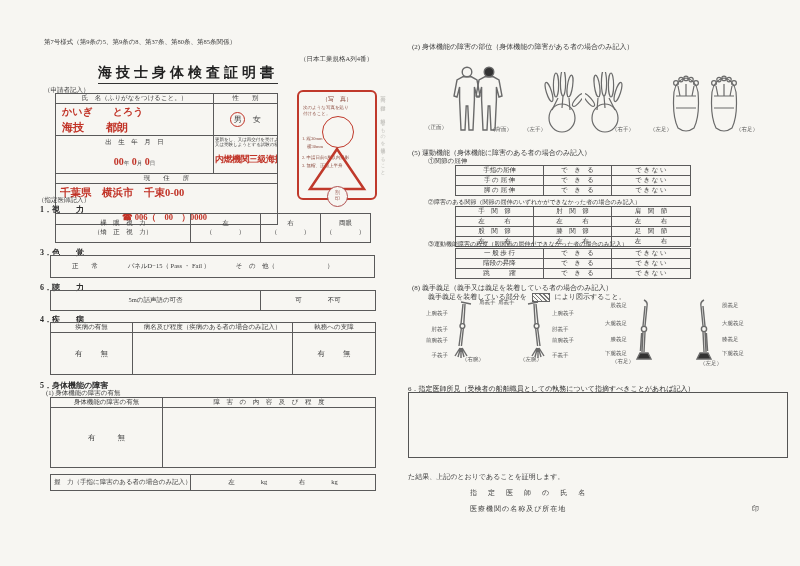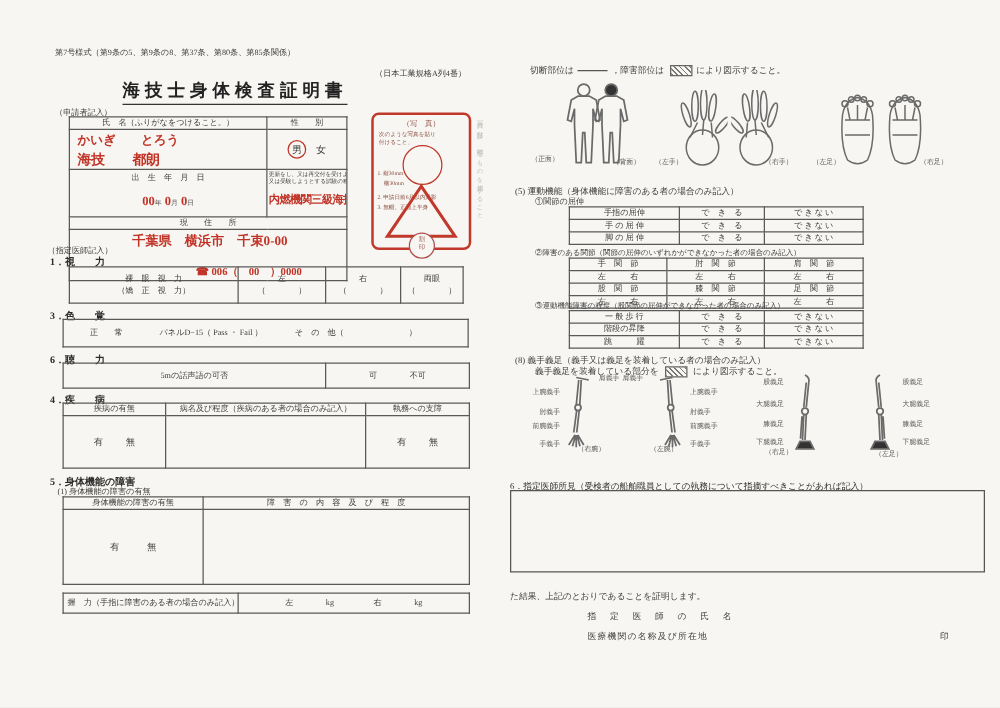--- a/index.html
+++ b/index.html
@@ -68,21 +68,21 @@
       <td style="vertical-align:top;text-align:left;">
         <div style="font-size:4.5px;margin-top:1px;">更新をし、又は再交付を受けようとする海技免状に係る資格</div>
         <div style="font-size:4.5px;">又は受験しようとする試験の種類</div>
         <div class="red" style="font-size:9px;letter-spacing:-0.5px;margin-top:6px;">内燃機関三級海技士（機関）</div>
       </td>
     </tr>
     <tr style="height:9px;">
       <td colspan="2">現　　住　　所</td>
     </tr>
     <tr style="height:26px;">
-      <td colspan="2" style="text-align:center;padding-left:4px;vertical-align:top;">
+      <td colspan="2" style="text-align:left;padding-left:4px;vertical-align:top;">
         <div class="red" style="font-size:10.5px;margin-top:2px;">千葉県　横浜市　千束0-00</div>
         <div class="red" style="font-size:8.5px;margin-left:62px;">☎ 006（　00　）0000</div>
       </td>
     </tr>
   </tbody>
     </table>
 
   <div class="abs" style="left:297px;top:90px;width:76px;height:106px;border:2.5px solid #c0392b;border-radius:6px;">
     <div class="abs" style="left:0;top:3px;width:100%;text-align:center;font-size:6px;color:#8a4a3e;">（写　真）</div>
     <div class="abs" style="left:4px;top:13px;font-size:4.5px;color:#8a4a3e;">次のような写真を貼り</div>
@@ -217,24 +217,21 @@
         <tr style="height:16px;">
       <td style="text-align:left;padding-left:3px;">握　力（手指に障害のある者の場合のみ記入）</td>
       <td>
         <span>左</span><span style="margin-left:26px;">kg</span>
         <span style="margin-left:30px;">右</span><span style="margin-left:26px;">kg</span>
       </td>
     </tr>
   </tbody>
     </table>
 
-  <div class="abs lbl" style="left:424px;top:51px;">
-    <span>切断部位は</span><span class="cutline"></span><span>，障害部位は</span>
-    <span class="hatch" style="margin:0 3px;"></span><span>により図示すること。</span>
-  </div>
+  <div class="abs lbl" style="left:412px;top:42px;">(2) 身体機能の障害の部位（身体機能の障害がある者の場合のみ記入）</div>
 
   <svg class="abs" style="left:443px;top:66px;" width="48" height="68" viewBox="0 0 24 34">
     <g fill="none" stroke="#6a6a6a" stroke-width="0.7">
       <circle cx="12" cy="3" r="2.4"></circle>
       <path d="M9.8,5.4 L7,7 L5.5,15 L7,15.5 L8.3,10.5 L8.3,17 L9,32 L11,32 L11.6,20 L12.4,20 L13,32 L15,32 L15.7,17 L15.7,10.5 L17,15.5 L18.5,15 L17,7 L14.2,5.4 Z"></path>
     </g>
   </svg>
   <svg class="abs" style="left:465px;top:66px;" width="48" height="68" viewBox="0 0 24 34">
     <g stroke="#6a6a6a" stroke-width="0.7">
       <circle cx="12" cy="3" r="2.4" fill="#333"></circle>

